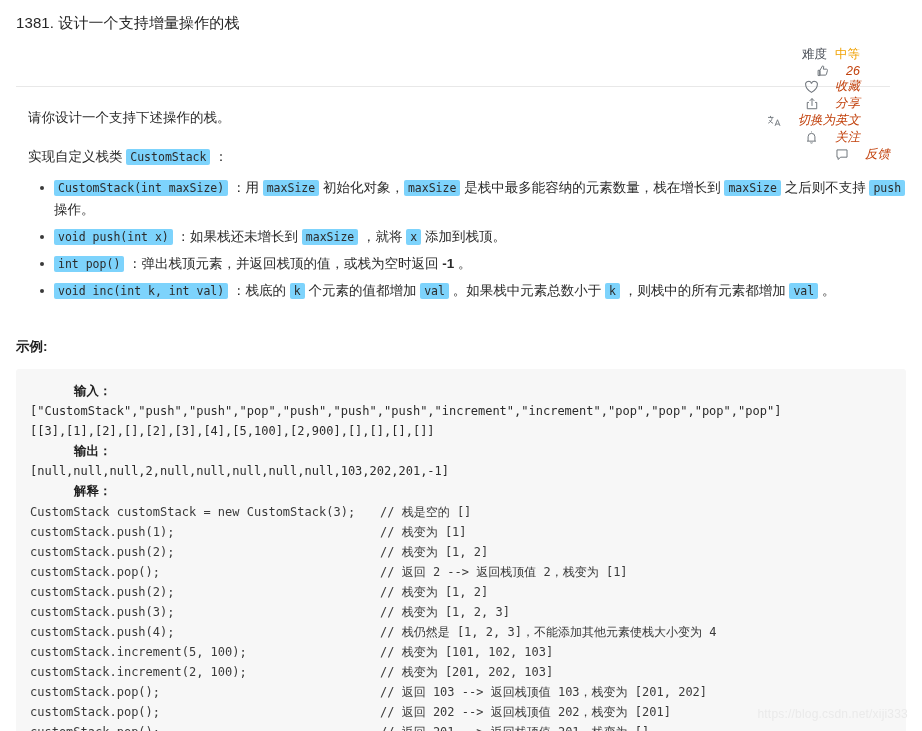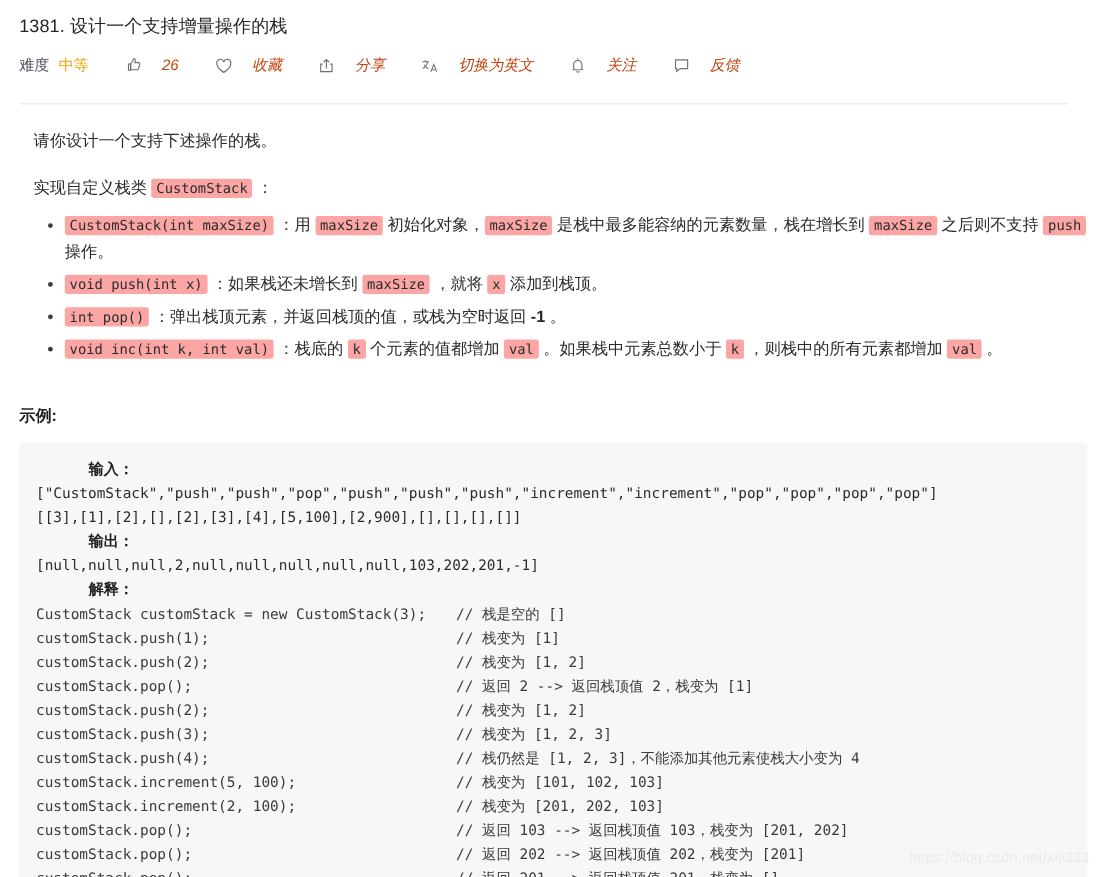--- a/index.html
+++ b/index.html
@@ -23,25 +23,26 @@
   .problem-title {
     font-size: 15px;
     line-height: 22px;
     color: #262626;
     font-weight: 400;
     letter-spacing: .1px;
   }
 
   .toolbar {
     display: flex;
-    align-items: flex-start;
+    align-items: flex-end;
     height: 32px;
     margin-top: 12px;
     font-size: 12.5px;
     color: #555c66;
+    flex-direction: column;
   }
   .toolbar-group {
     display: flex;
     align-items: center;
     margin-right: 30px;
     white-space: nowrap;
   }
   .toolbar-group:last-child { margin-right: 0; }
   .tb-label { color: #4a4f57; }
   .tb-diff {
@@ -76,21 +77,21 @@
   .para {
     margin: 18px 0 0 12px;
     font-size: 13.5px;
     line-height: 21px;
   }
   .para.first { margin-top: 20px; }
 
   code.inline {
     font-family: "DejaVu Sans Mono", "Liberation Mono", monospace;
     font-size: 11.5px;
-    background: #fca5a5;
+    background: #7dd3fc;
     border-radius: 2px;
     padding: 1px 4px;
     color: #2b2b2b;
     white-space: nowrap;
   }
 
   ul.spec-list {
     margin: 9px 0 0 0;
     padding-left: 38px;
     list-style: none;

